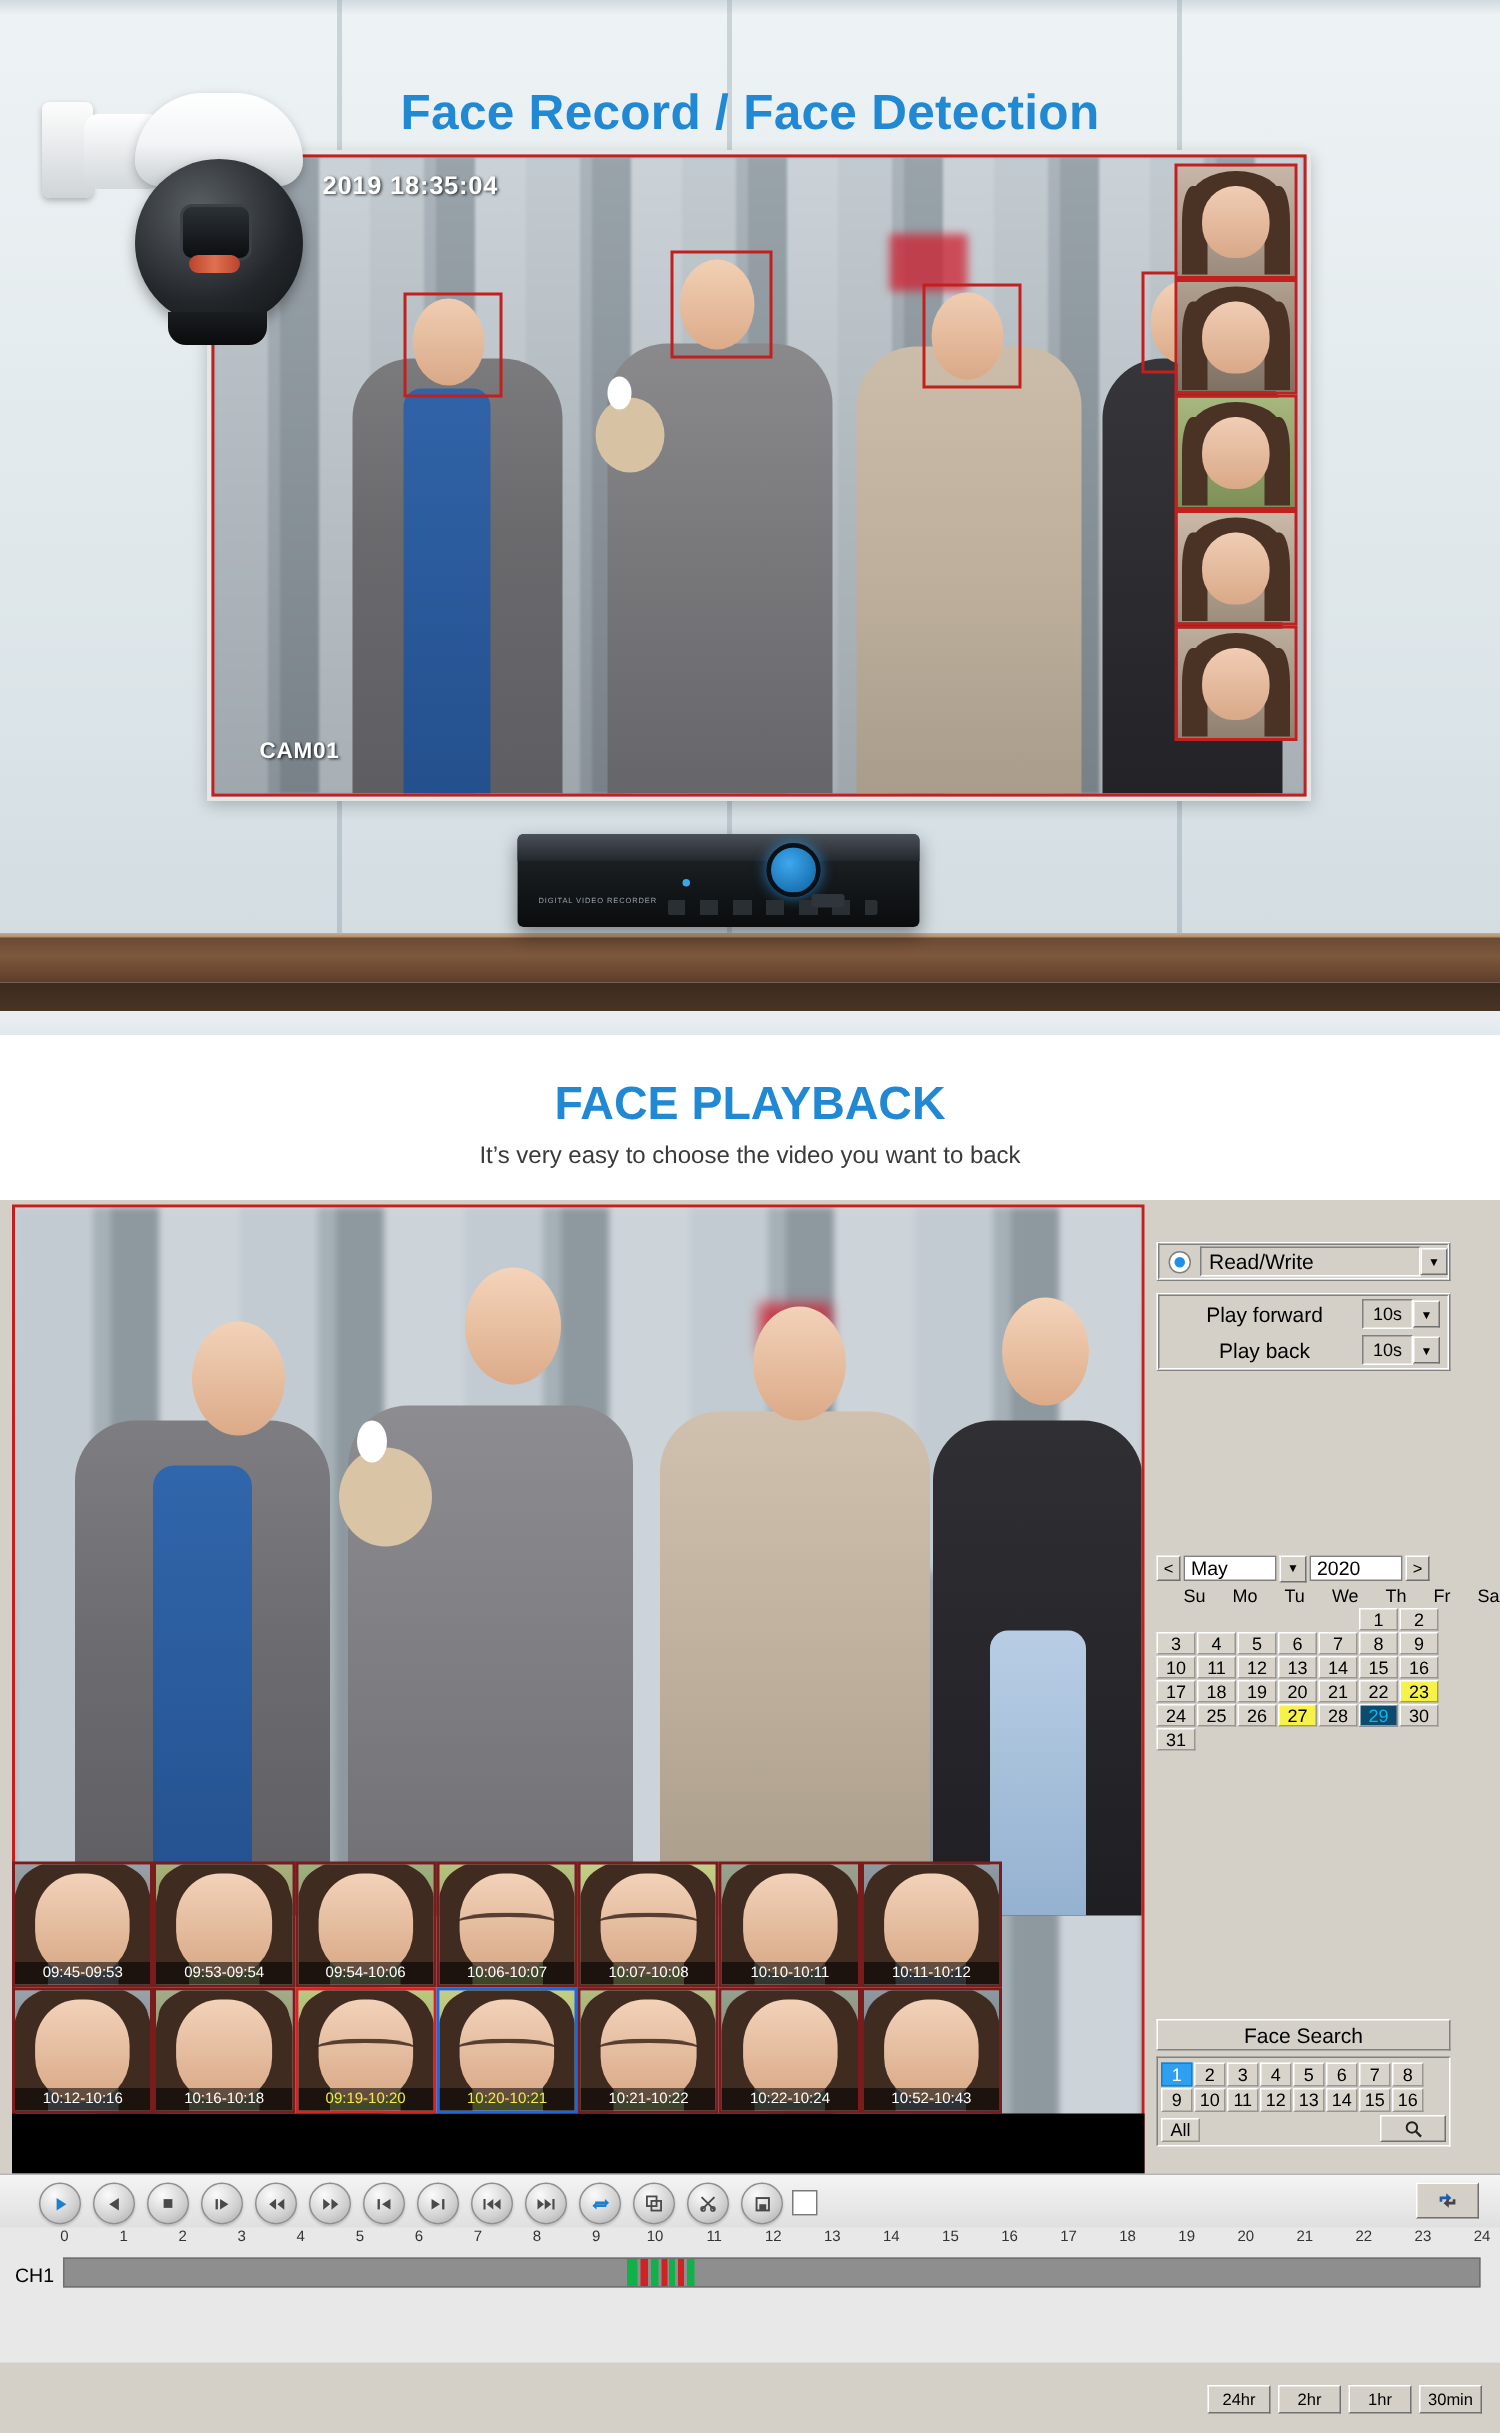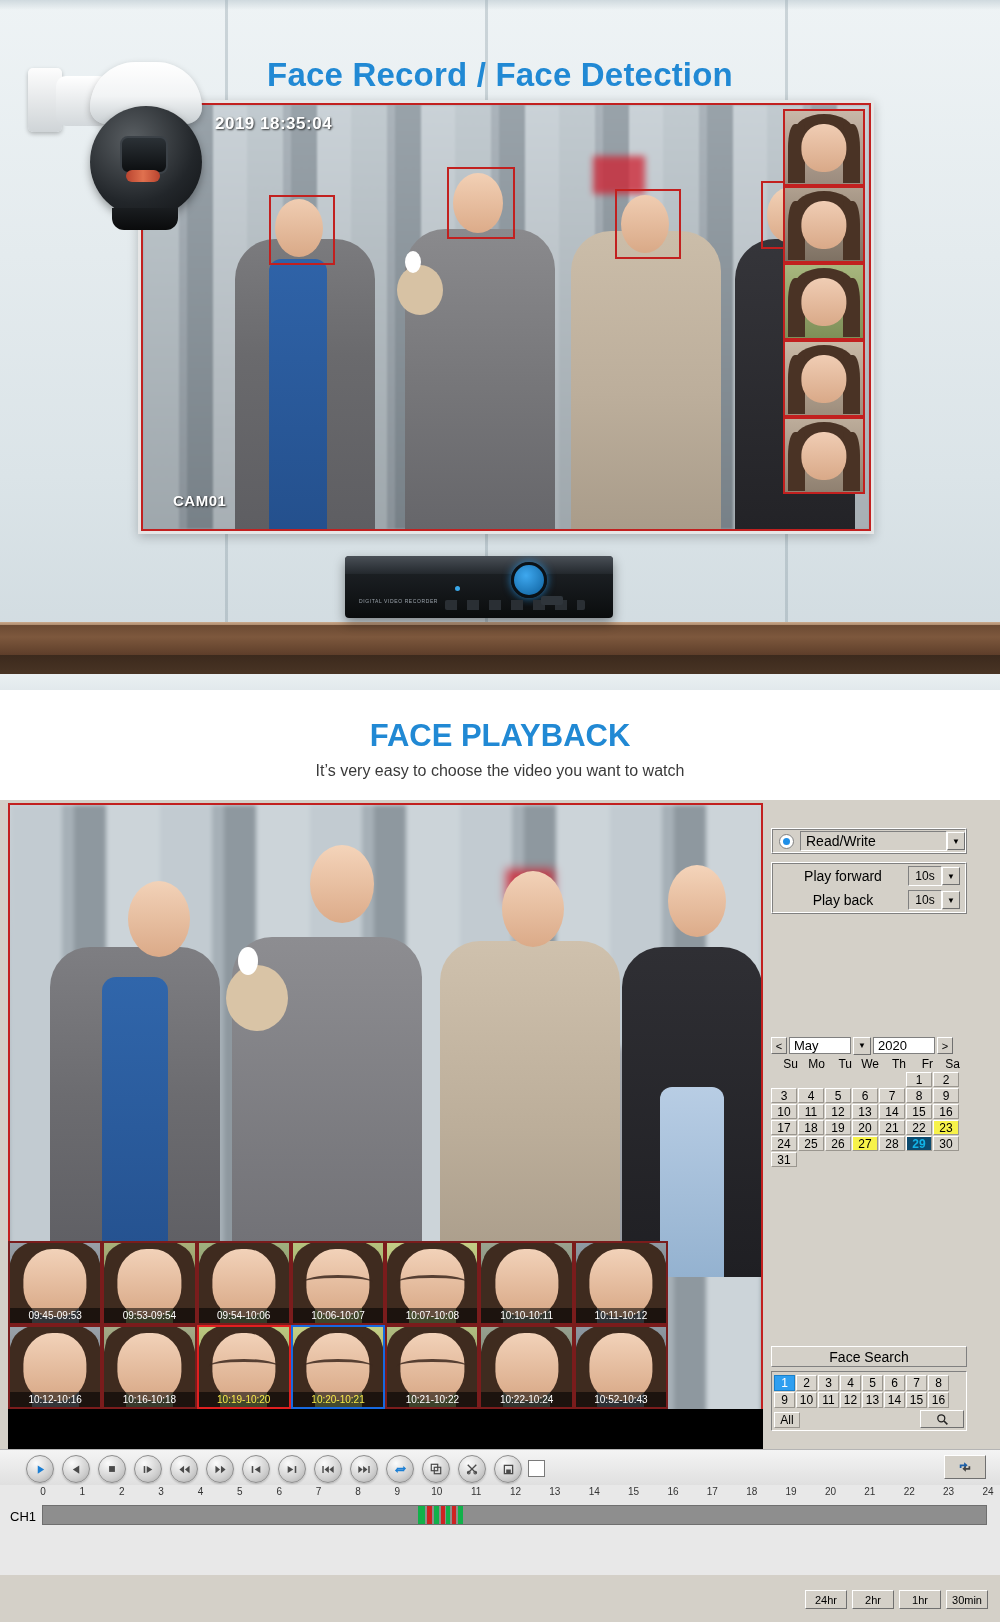--- a/index.html
+++ b/index.html
@@ -150,29 +150,29 @@
   
   .cal{position:absolute;left:4px;top:226px;width:196px;height:158px;}
   .calhead{display:flex;align-items:center;gap:2px;height:19px;}
   .navbtn{width:16px;height:17px;background:#d4d0c8;border:1px solid #fff;border-right-color:#707070;border-bottom-color:#707070;
     display:flex;align-items:center;justify-content:center;font-size:11px;box-sizing:border-box;}
   .monthbox{width:62px;height:17px;background:#fff;border:1px solid #808080;display:flex;align-items:center;
     padding-left:4px;font-size:13px;box-sizing:border-box;}
   .yearbox{width:62px;height:17px;background:#fff;border:1px solid #808080;display:flex;align-items:center;
     padding-left:4px;font-size:13px;box-sizing:border-box;}
   .dows{display:flex;margin-top:2px;}
-  .dow{width:27px;text-align:right;font-size:12px;color:#000;}
+  .dow{width:27px;text-align:center;font-size:12px;color:#000;margin-left:18px;}
   .weeks{margin-top:1px;}
   .wk{display:flex;height:16px;}
   .day{width:26px;height:15px;margin-right:1px;background:#d8d4cc;border:1px solid #9a968f;
     border-top-color:#fff;border-left-color:#fff;box-sizing:border-box;
     font-size:12px;display:flex;align-items:center;justify-content:center;color:#000;}
   .day.empty{background:transparent;border:none;}
   .day.hl{background:#f7f24a;}
-  .day.hl-cy{background:#0c4a6e;color:#12b4e8;font-weight:bold;}
+  .day.hl-cy{background:#0c4a6e;color:#12b4e8;}
 
   
   .fsrch{position:absolute;left:4px;top:536px;width:196px;}
   .fsrch-title{height:21px;background:#d4d0c8;border:1px solid #fff;border-right-color:#808080;border-bottom-color:#808080;
     display:flex;align-items:center;justify-content:center;font-size:14px;box-sizing:border-box;}
   .nums{margin-top:4px;border:1px solid #808080;border-right-color:#fff;border-bottom-color:#fff;padding:2px;box-sizing:border-box;}
   .numrow{display:flex;}
   .num{width:21px;height:16px;margin:1px 1px 0 0;background:#d8d4cc;border:1px solid #9a968f;
     border-top-color:#fff;border-left-color:#fff;box-sizing:border-box;font-size:12px;
     display:flex;align-items:center;justify-content:center;}
@@ -306,21 +306,21 @@
       <div class="dvr-knob"></div>
       <div class="dvr-led"></div>
       <div class="dvr-brand">DIGITAL VIDEO RECORDER</div>
       <div class="dvr-ports"></div>
       <div class="dvr-usb"></div>
     </div>
   </section>
 
   <div class="pb-head">
     <div class="pb-title">FACE PLAYBACK</div>
-    <div class="pb-sub">It’s very easy to choose the video you want to watch</div>
+    <div class="pb-sub">It’s very easy to choose the video you want to back</div>
   </div>
 
   <div class="ui">
 
     <div class="ui-video">
       <div class="ui-street"></div>
       <div class="crowd">
         <div class="p" style="left:250px;width:90px;height:250px;background:linear-gradient(180deg,#9a9a9e,#7d7d82);opacity:.65;filter:blur(3px);bottom:170px;"></div>
         <div class="p" style="left:560px;width:86px;height:230px;background:linear-gradient(180deg,#95959a,#78787e);opacity:.6;filter:blur(3px);bottom:170px;"></div>
 
@@ -424,21 +424,21 @@
             <div class="tskin"></div>
             <div class="tlabel">10:16-10:18</div>
           </div>
         <div class="thumb sel-red">
             <div class="tbg" style="background:linear-gradient(180deg,#bac77f,#8f9c5c)"></div>
             <div class="thair"></div>
             <div class="thairL"></div>
             <div class="thairR"></div>
             <div class="tskin"></div>
             <div class="tglass"></div>
-            <div class="tlabel" style="color:#f6e94a">10:19-10:20</div>
+            <div class="tlabel" style="color:#f6e94a">09:19-10:20</div>
           </div>
         <div class="thumb sel-blue">
             <div class="tbg" style="background:linear-gradient(180deg,#c3ce85,#97a363)"></div>
             <div class="thair"></div>
             <div class="thairL"></div>
             <div class="thairR"></div>
             <div class="tskin"></div>
             <div class="tglass"></div>
             <div class="tlabel" style="color:#f6e94a">10:20-10:21</div>
           </div>

